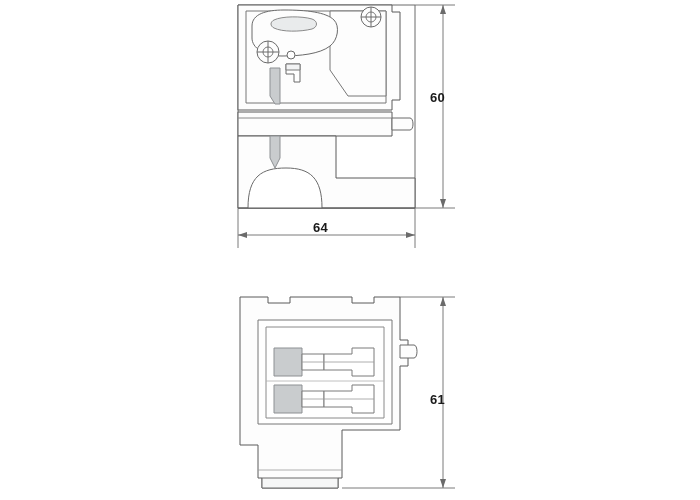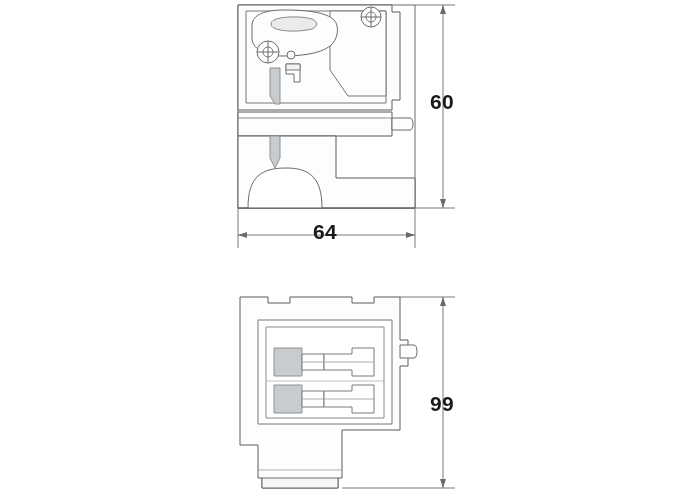--- a/index.html
+++ b/index.html
@@ -17,21 +17,21 @@
   .sheet {
     position: absolute;
     left: 0; top: 0;
     width: 700px;
     height: 500px;
   }
   .dim-label {
     position: absolute;
     font-family: "Liberation Sans", sans-serif;
     font-weight: bold;
-    font-size: 21px;
+    font-size: 13px;
     color: #1a1a1a;
     letter-spacing: 0.3px;
   }
   .dim-60 { left: 430px; top: 90px; }
   .dim-47 { left: 313px; top: 220px; }
   .dim-61 { left: 430px; top: 392px; }
   svg { display: block; }
 </style>
 </head>
 <body>
@@ -143,15 +143,15 @@
       <path d="M443 297 L440 306 L446 306 Z" fill="#6b6b6b" stroke="none"></path>
       <path d="M443 488 L440 479 L446 479 Z" fill="#6b6b6b" stroke="none"></path>
     </g>
 
   </svg>
 
   <div class="dim-label dim-60">60</div>
 
   <div class="dim-label dim-47">64</div>
 
-  <div class="dim-label dim-61">99</div>
+  <div class="dim-label dim-61">61</div>
 
 </div>
 
 </body></html>

